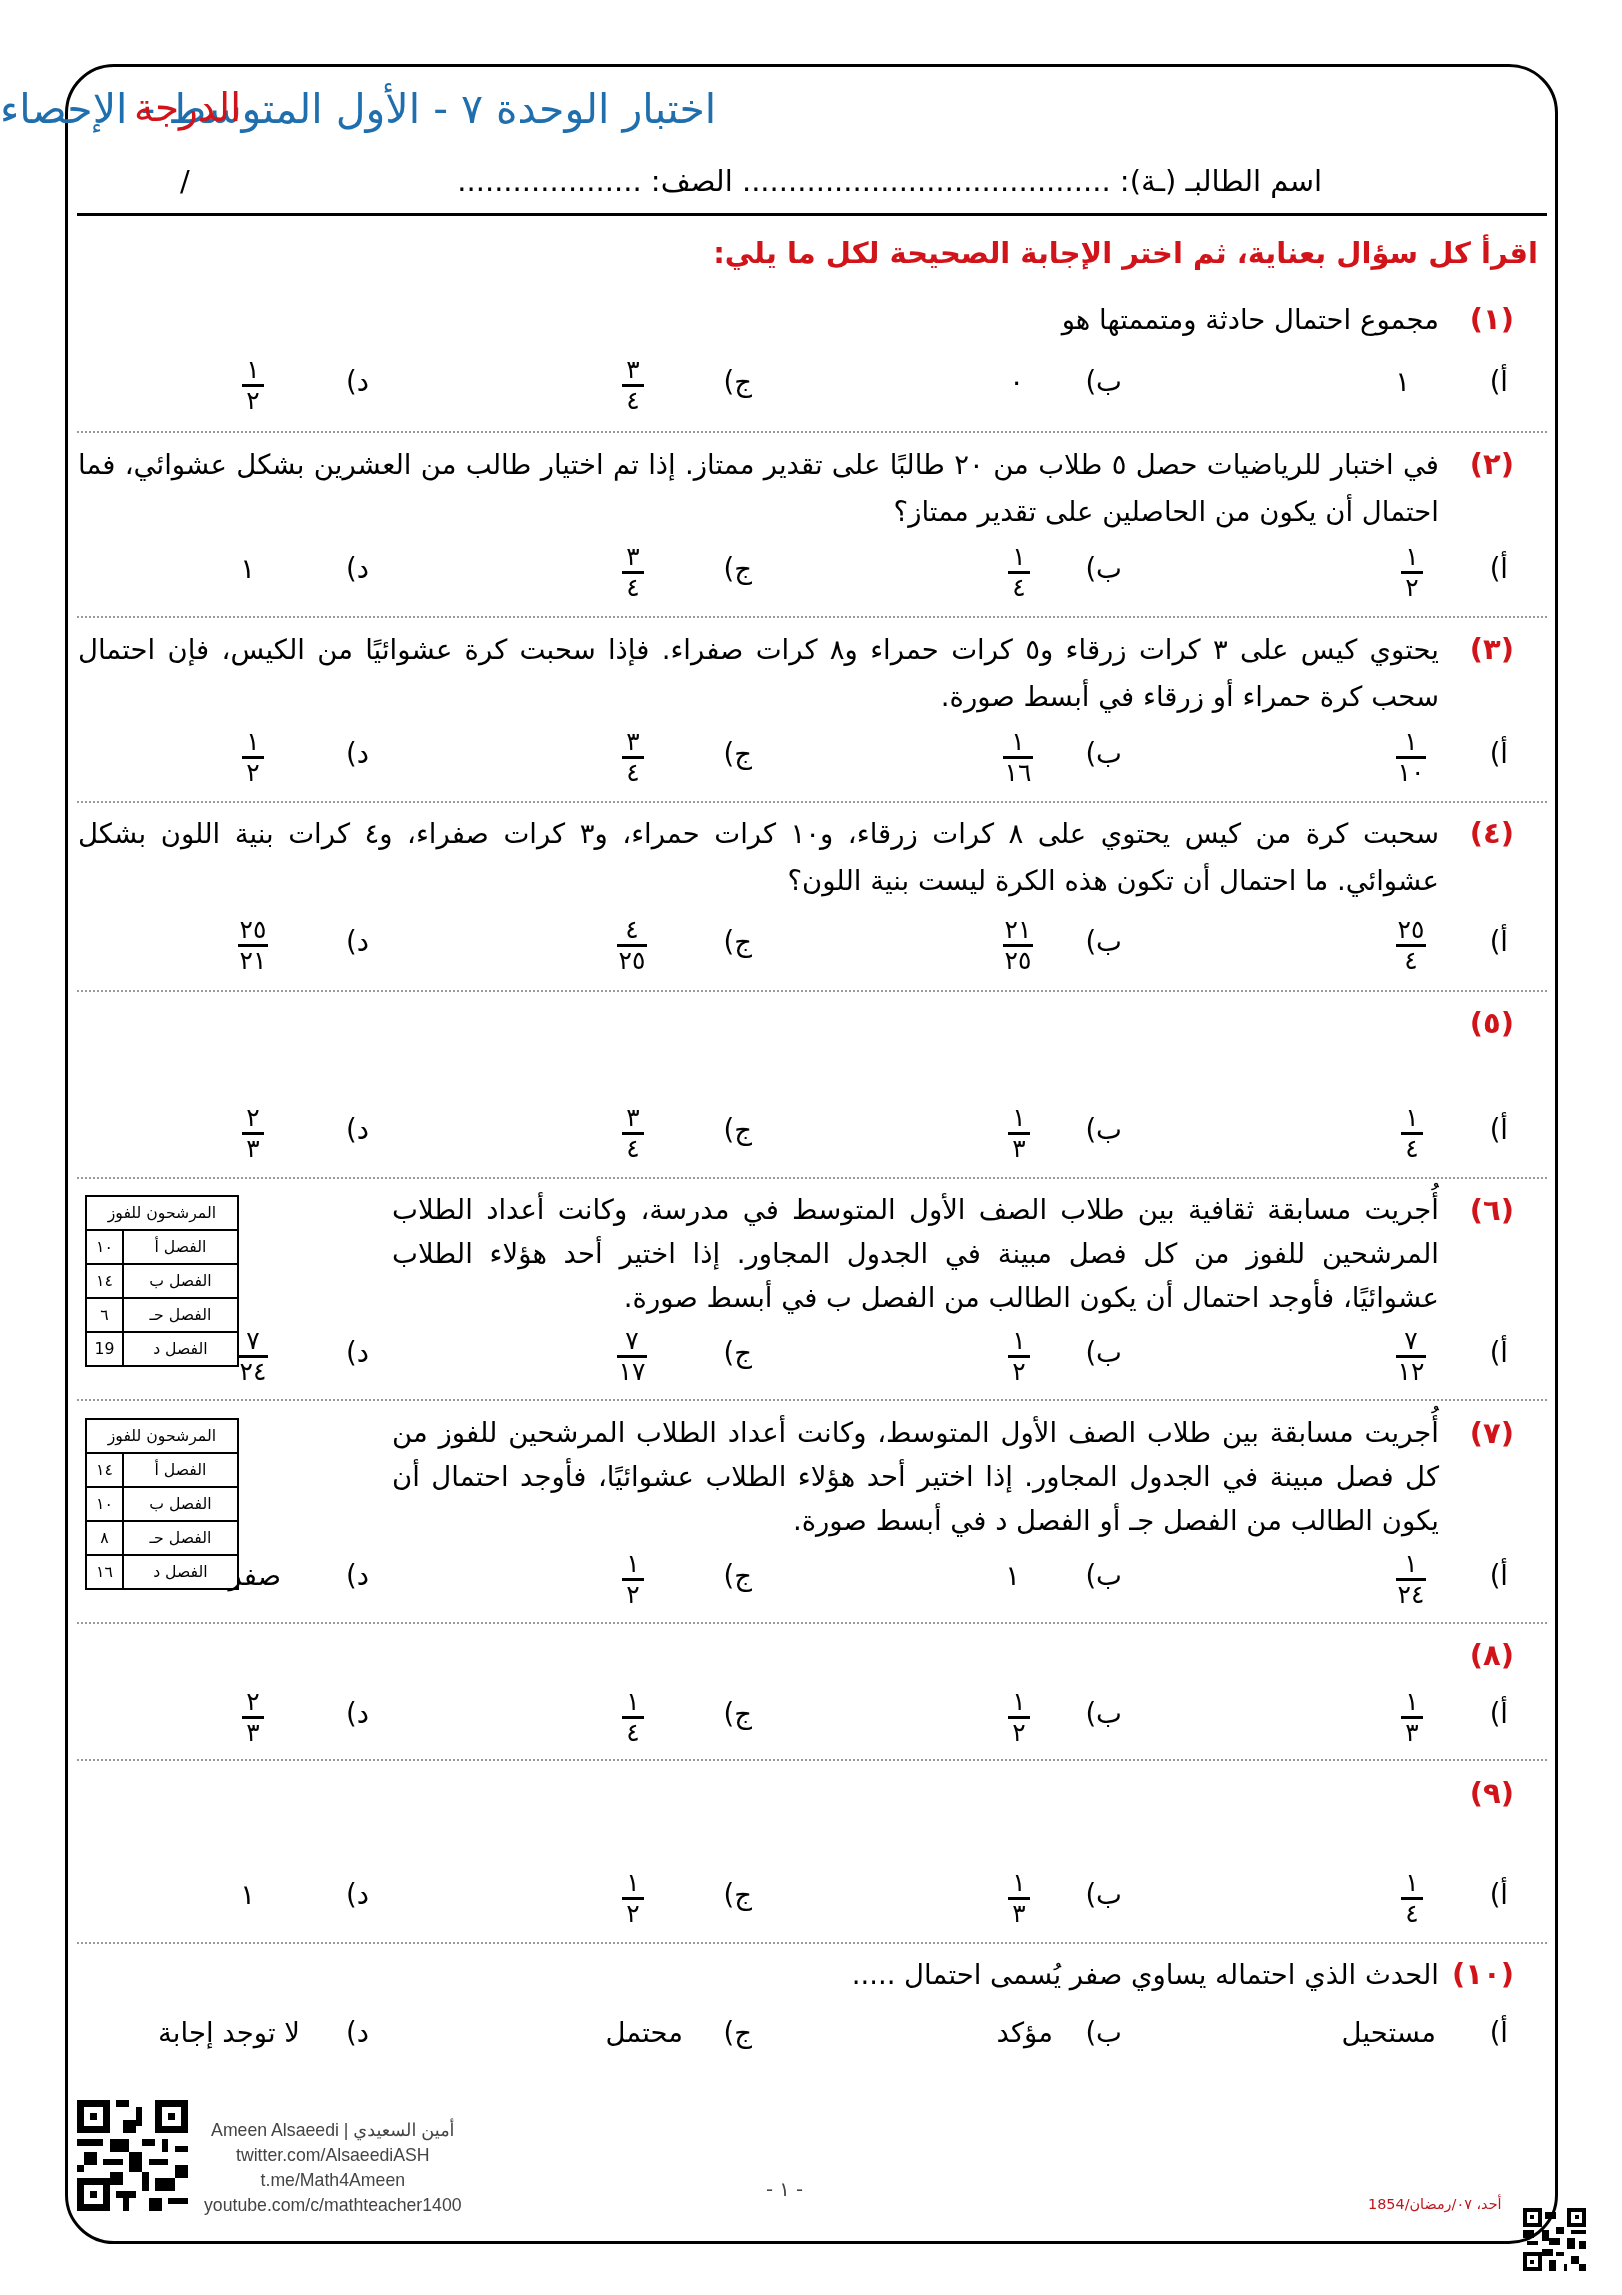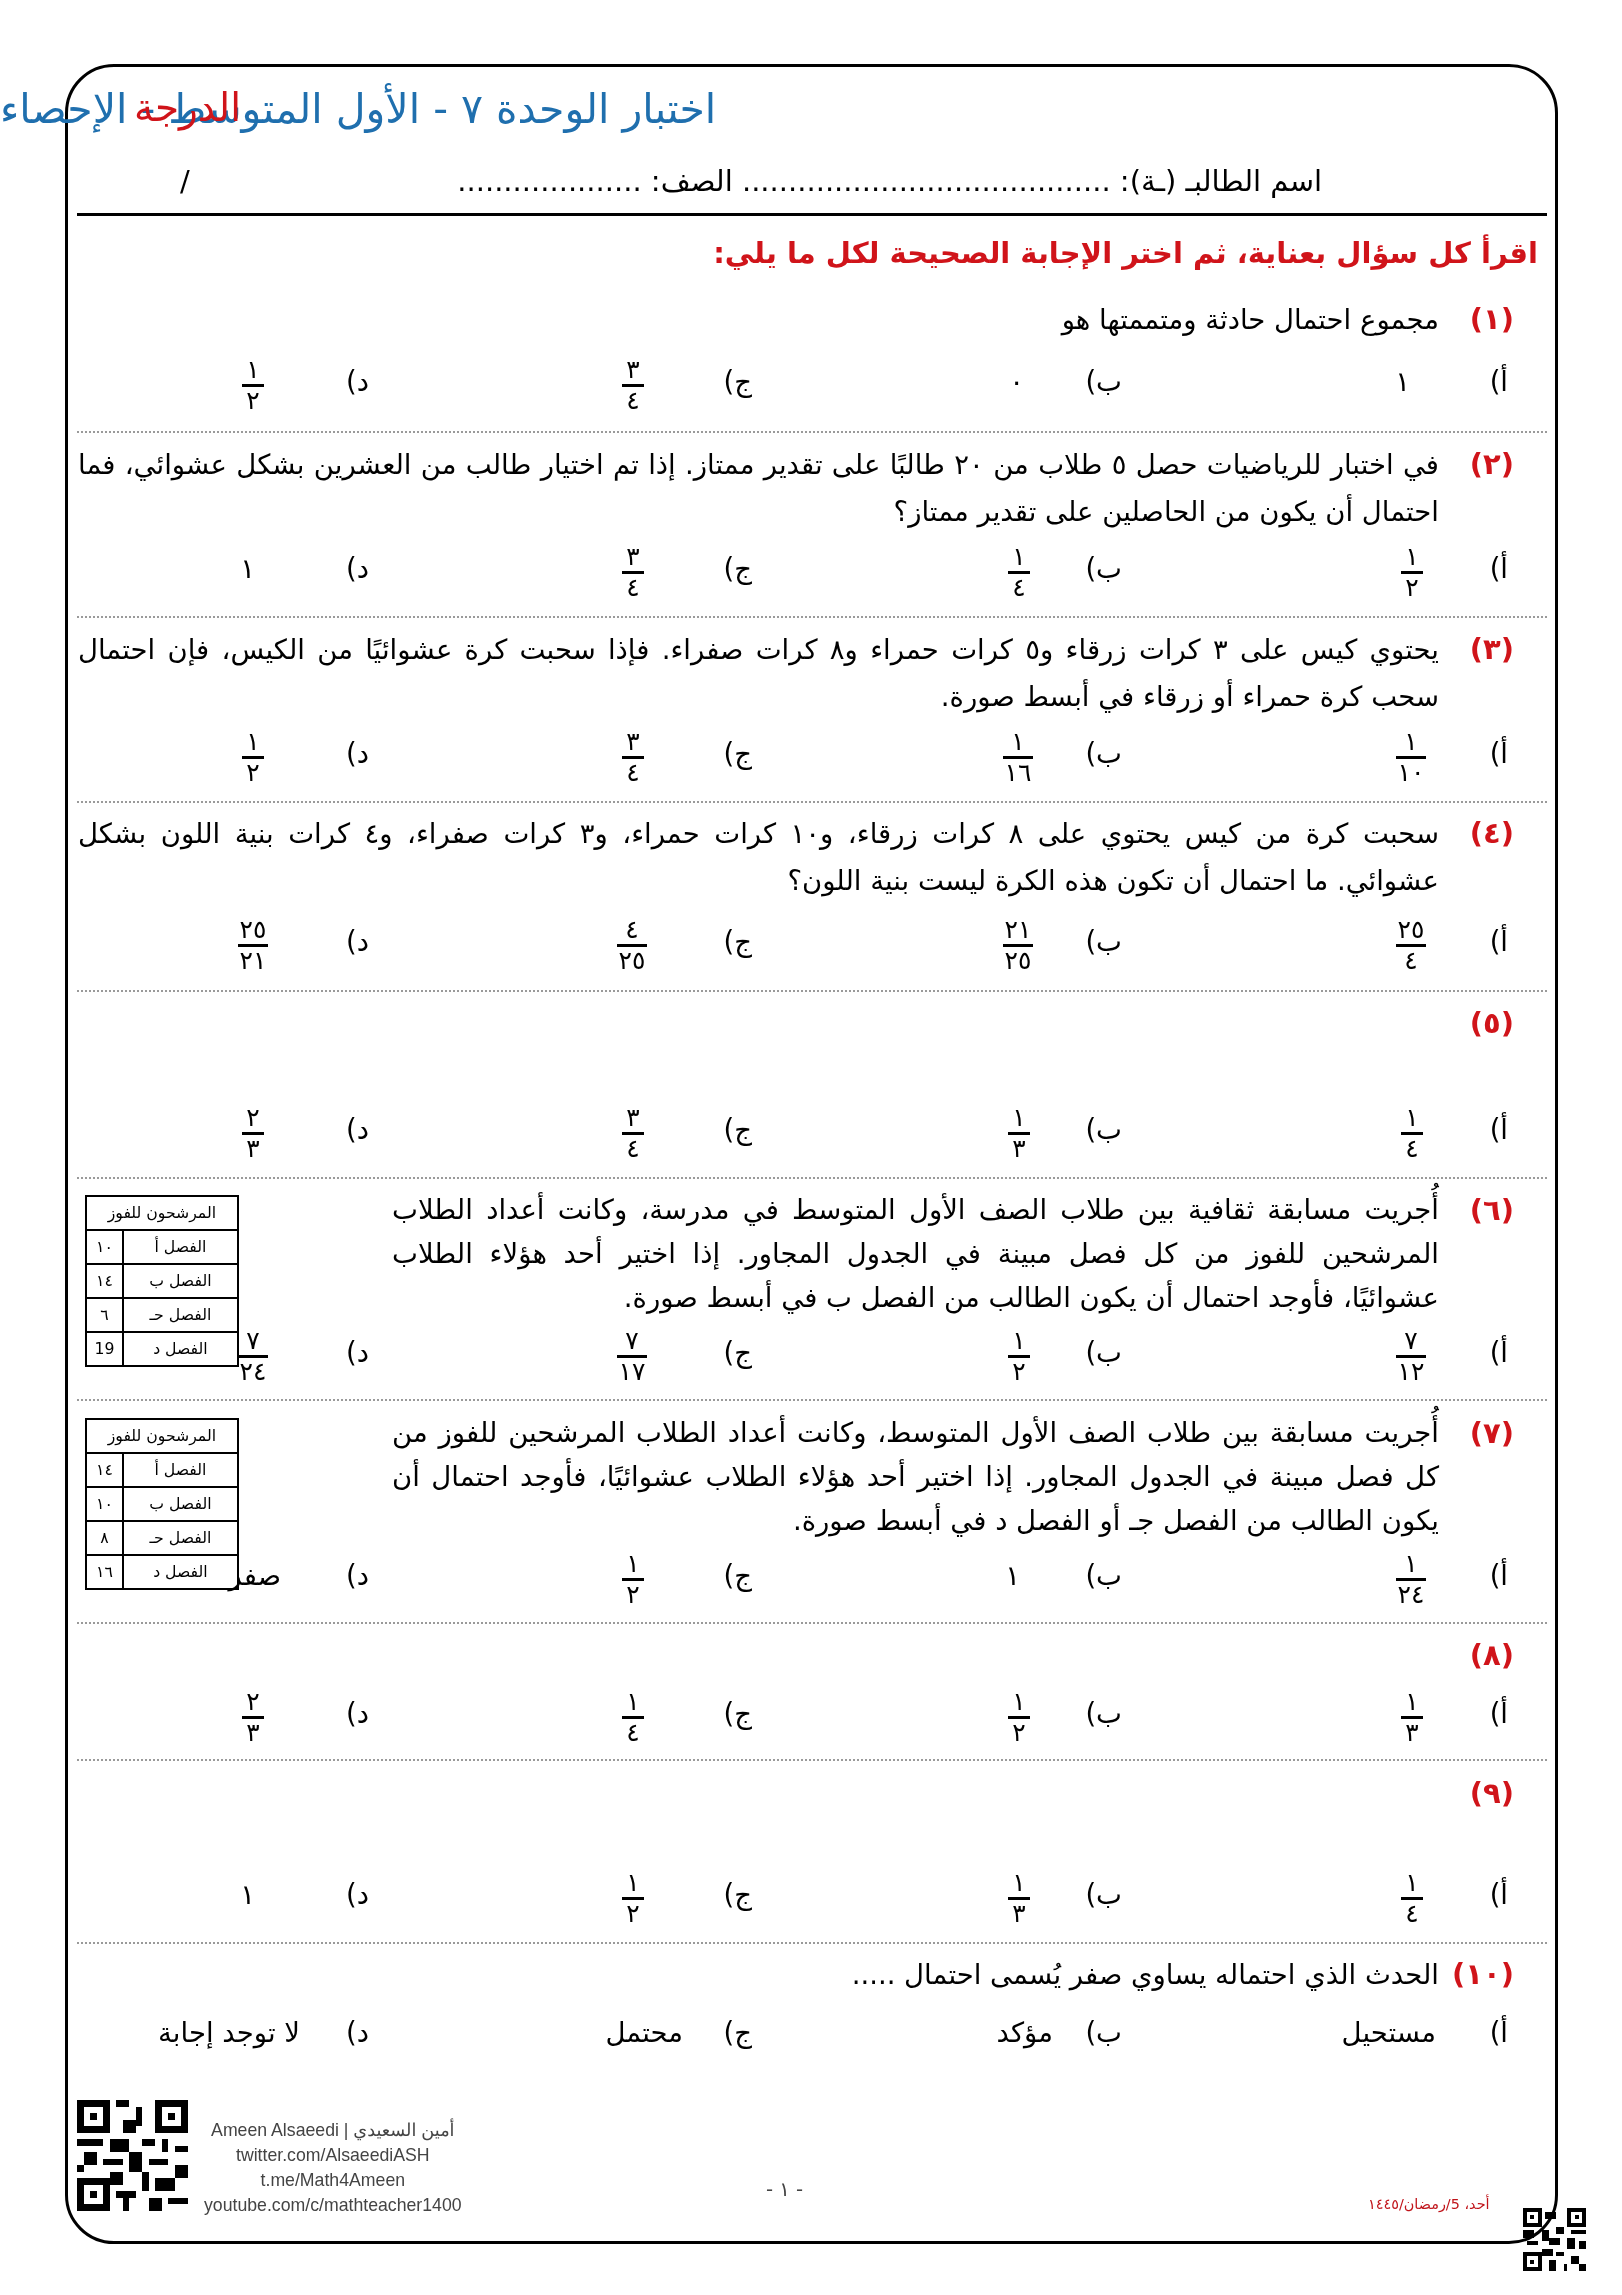--- a/index.html
+++ b/index.html
@@ -438,21 +438,21 @@
     <rect x="11" y="15" width="2" height="2" fill="#000"></rect>
     <rect x="14" y="15" width="3" height="1" fill="#000"></rect>
 </svg>
 <div class="footer-info">
   <div>Ameen Alsaeedi | أمين السعيدي</div>
   <div>twitter.com/AlsaeediASH</div>
   <div>t.me/Math4Ameen</div>
   <div>youtube.com/c/mathteacher1400</div>
 </div>
 <div class="page-num">- ١ -</div>
-<div class="footer-date">أحد، 5/رمضان/١٤٤٥</div>
+<div class="footer-date">أحد، ٠٧/رمضان/1854</div>
 <svg class="corner-qr" viewBox="0 0 17 17" shape-rendering="crispEdges">
   <rect x="0" y="0" width="5" height="5" fill="#000"></rect>
     <rect x="1" y="1" width="3" height="3" fill="#fff"></rect>
     <rect x="2" y="2" width="1" height="1" fill="#000"></rect>
   <rect x="12" y="0" width="5" height="5" fill="#000"></rect>
     <rect x="13" y="1" width="3" height="3" fill="#fff"></rect>
     <rect x="14" y="2" width="1" height="1" fill="#000"></rect>
   <rect x="0" y="12" width="5" height="5" fill="#000"></rect>
     <rect x="1" y="13" width="3" height="3" fill="#fff"></rect>
     <rect x="2" y="14" width="1" height="1" fill="#000"></rect>

